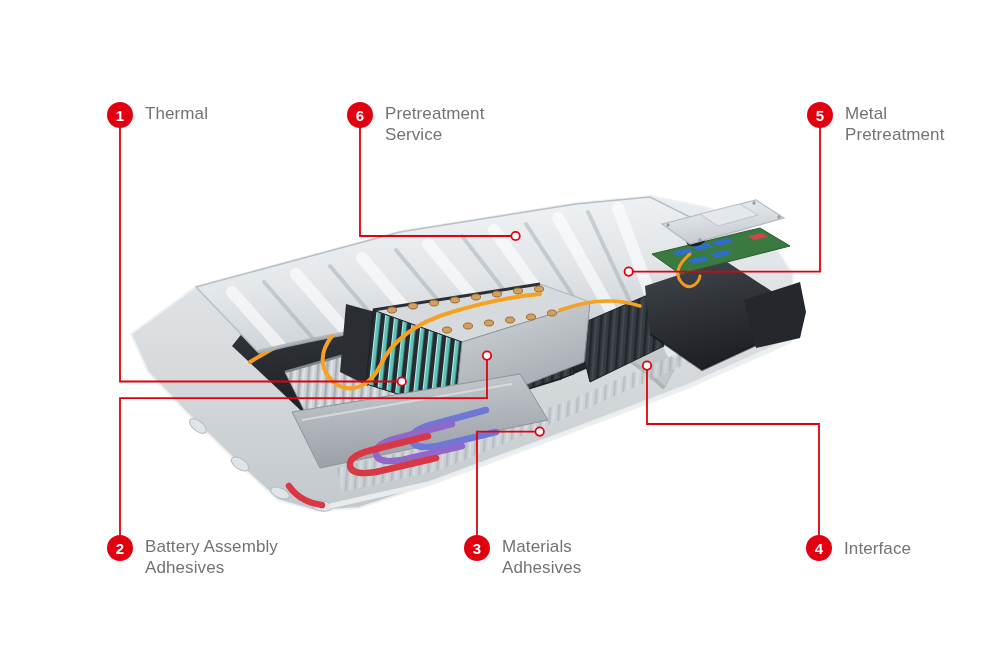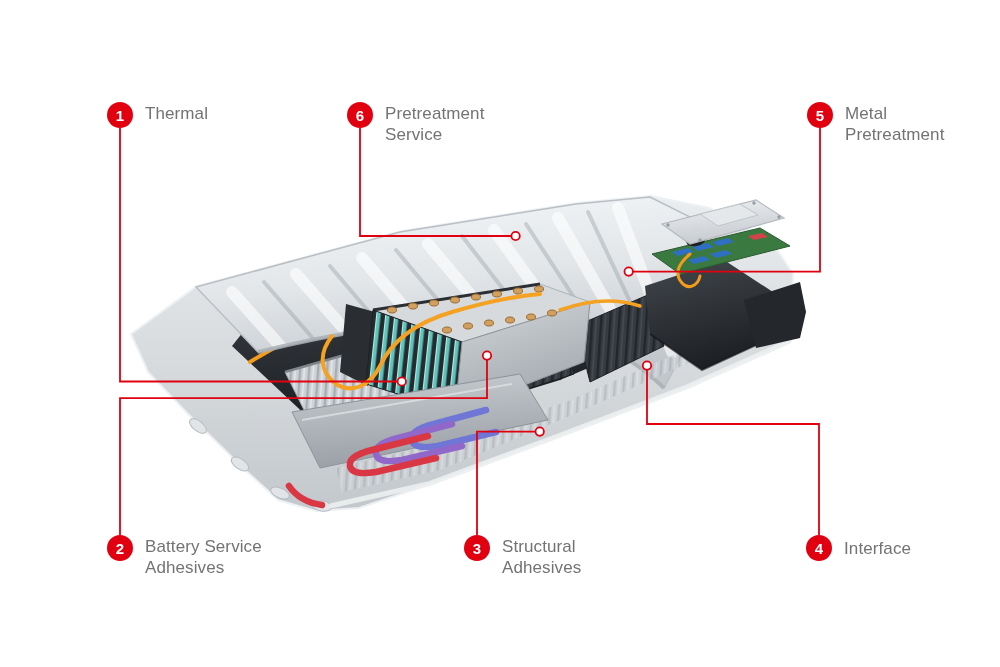--- a/index.html
+++ b/index.html
@@ -239,29 +239,29 @@
     <div class="badge">5</div>
     <div class="lbl">
       <span>Metal</span>
         <span>Pretreatment</span>
     </div>
   </div>
 
   <div class="callout" style="left:107px;top:535px;">
     <div class="badge">2</div>
     <div class="lbl">
-      <span>Battery Service</span>
+      <span>Battery Assembly</span>
         <span>Adhesives</span>
     </div>
   </div>
 
   <div class="callout" style="left:464px;top:535px;">
     <div class="badge">3</div>
     <div class="lbl">
-      <span>Structural</span>
+      <span>Materials</span>
         <span>Adhesives</span>
     </div>
   </div>
 
   <div class="callout" style="left:806px;top:535px;">
     <div class="badge">4</div>
     <div class="lbl">
       <span style="line-height:26px">Interface</span>
         <span></span>
     </div>

